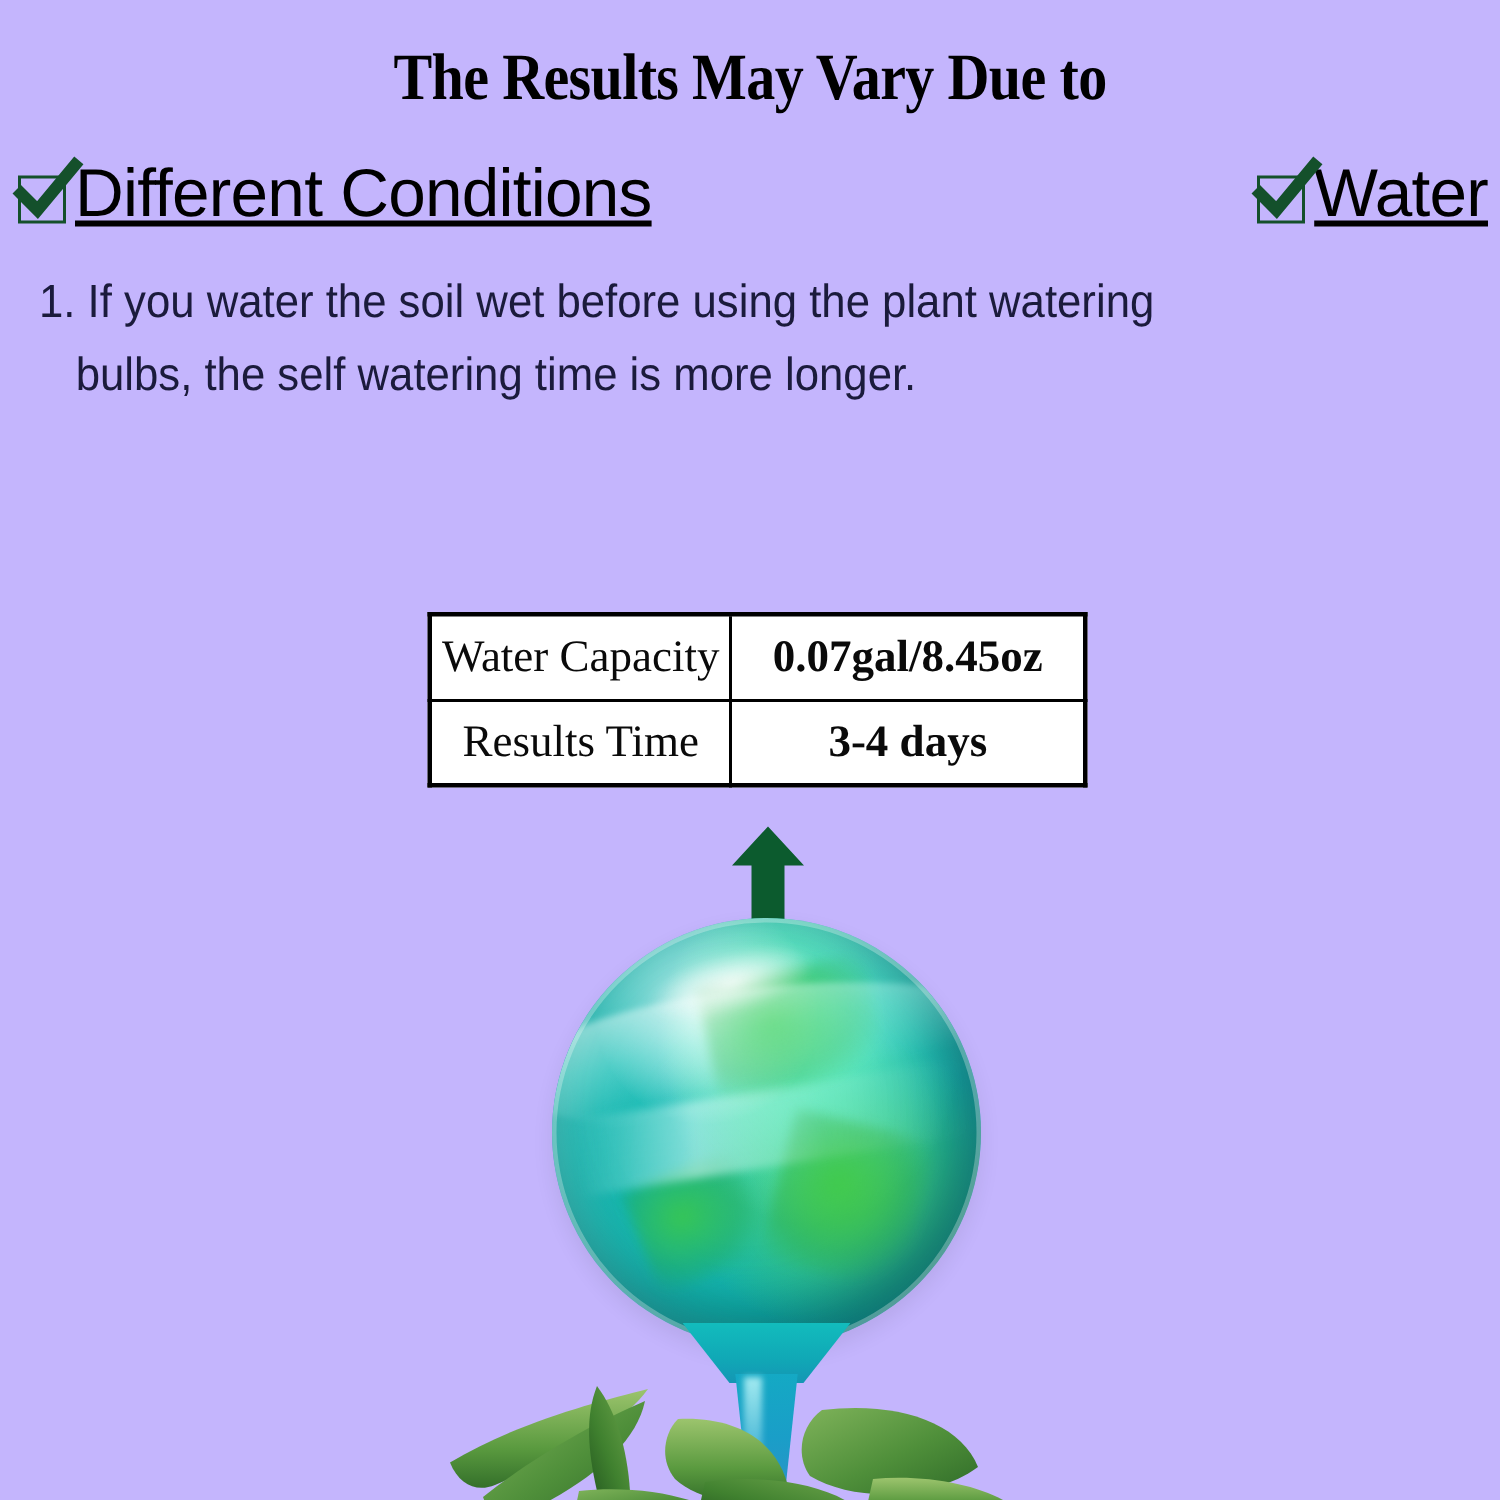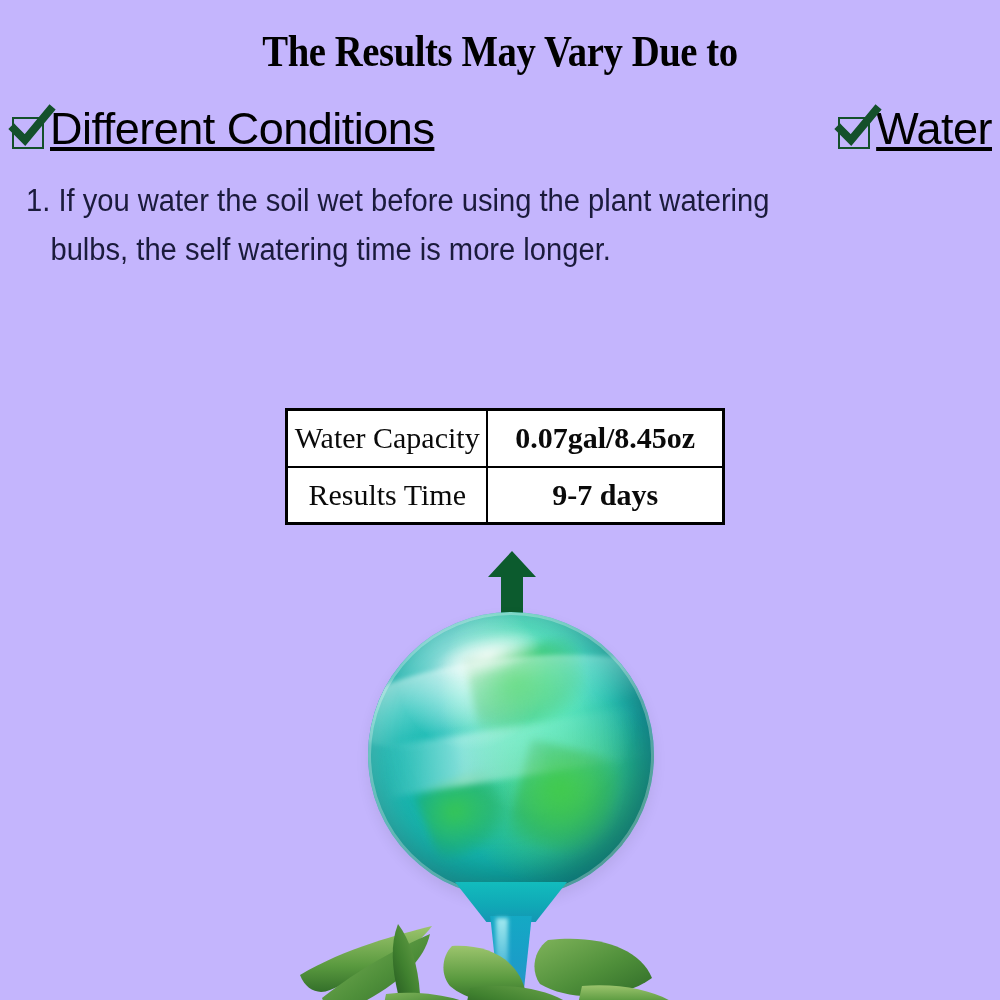--- a/index.html
+++ b/index.html
@@ -291,21 +291,21 @@
   </div>
 
   <table class="spec-table" data-name="spec-table">
     <tbody>
       <tr data-name="table-row">
         <td class="key" data-name="spec-key">Water Capacity</td>
         <td class="val" data-name="spec-value">0.07gal/8.45oz</td>
       </tr>
       <tr data-name="table-row">
         <td class="key" data-name="spec-key">Results Time</td>
-        <td class="val" data-name="spec-value">9-7 days</td>
+        <td class="val" data-name="spec-value">3-4 days</td>
       </tr>
     </tbody>
   </table>
 
   <svg class="arrow" viewBox="0 0 50 70" data-name="arrow-up-icon">
     <path d="M25 1 L49 27 L36 27 L36 69 L14 69 L14 27 L1 27 Z" fill="#0c5b2e"></path>
   </svg>
 
   <div class="product" data-name="watering-globe-photo">
 

